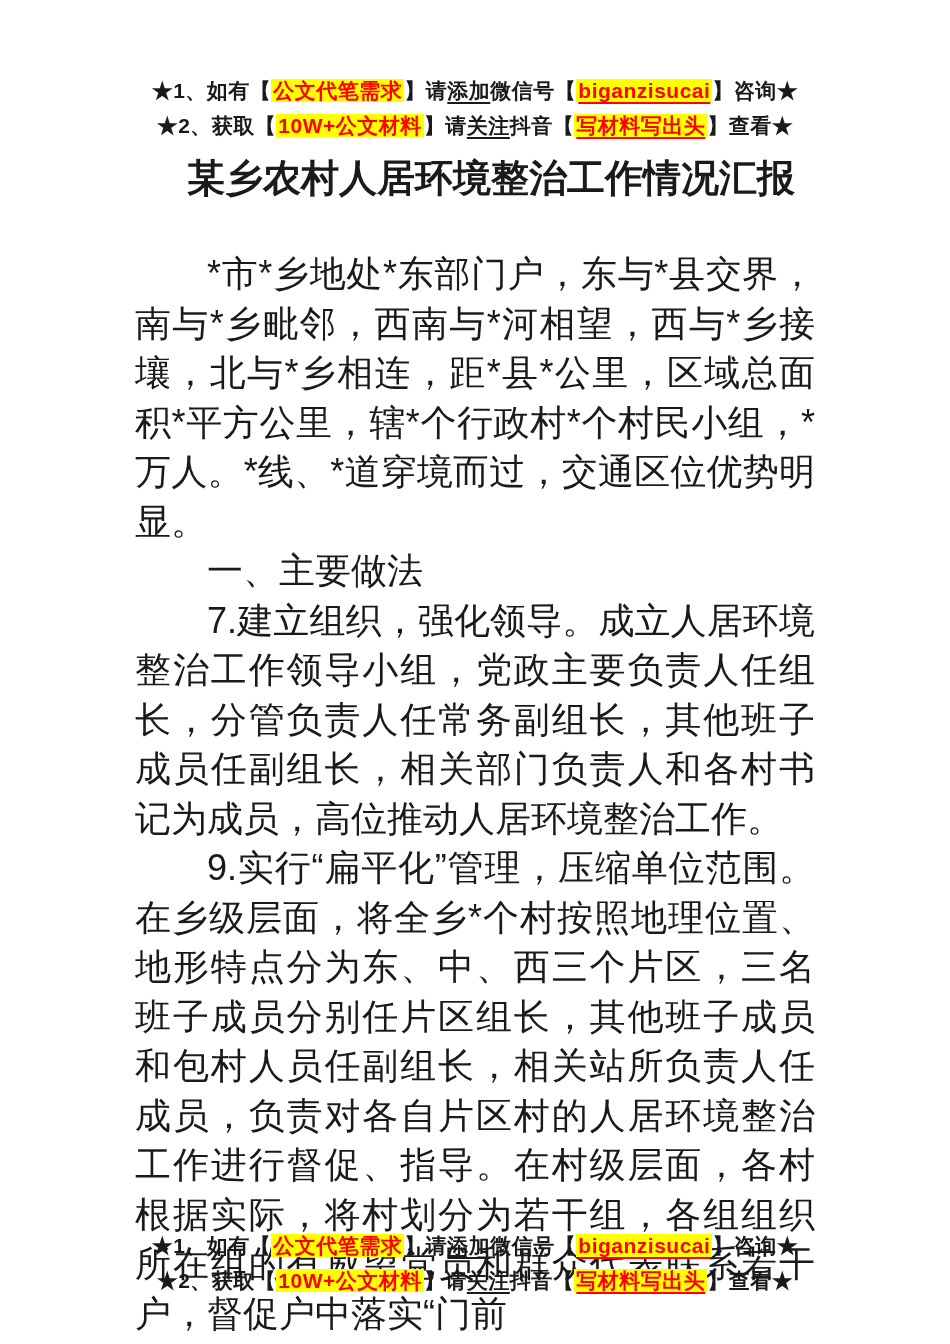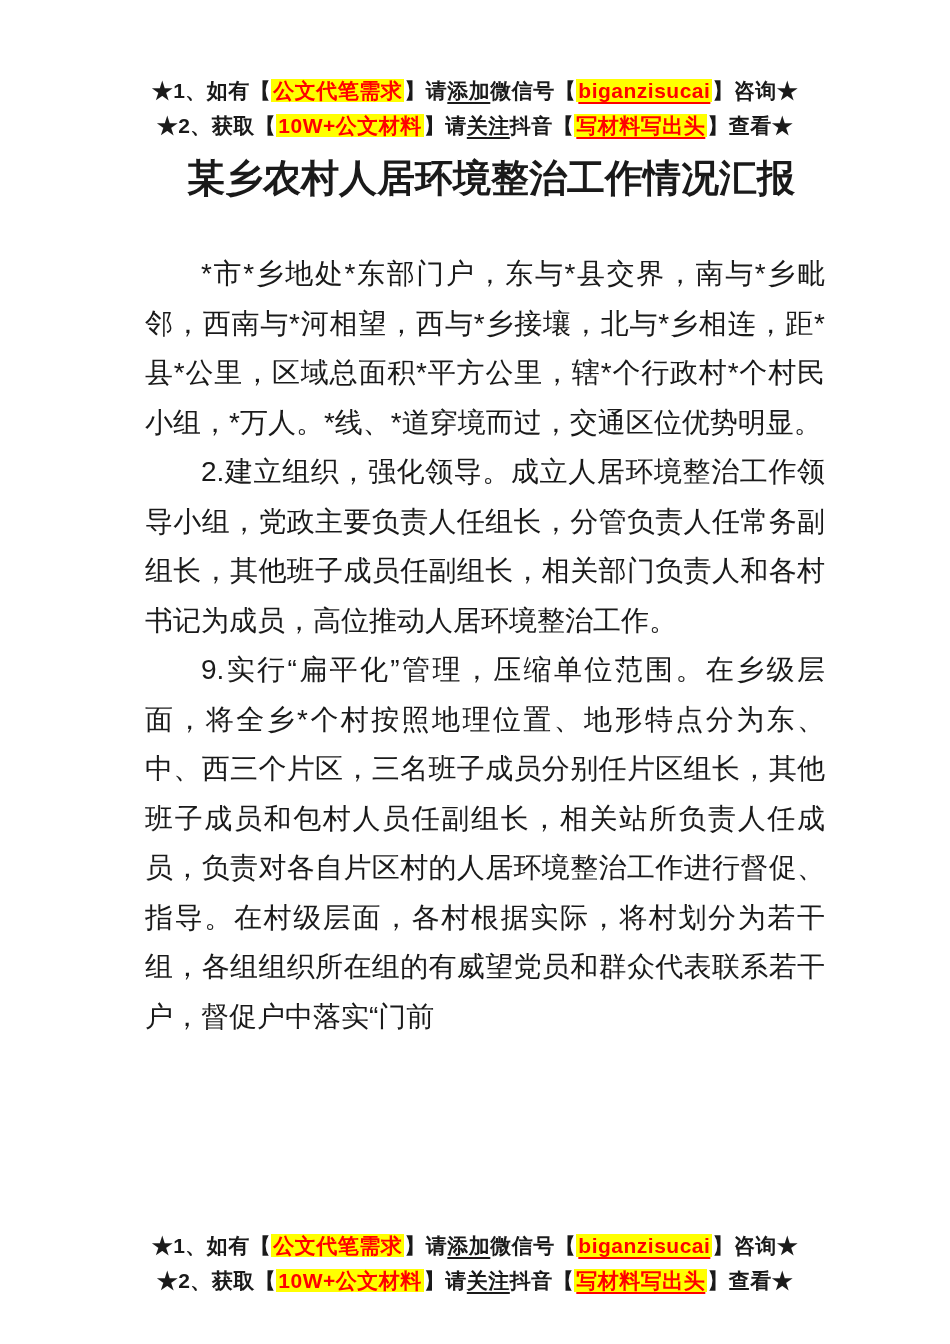--- a/index.html
+++ b/index.html
@@ -21,41 +21,42 @@
   .run.hl { background:var(--highlight,#ffff00); color:var(--accent,#ff0000); padding:0 2px; }
   .run.u { text-decoration:underline; text-underline-offset:4px; text-decoration-thickness:2px; }
   
   .doc-title {
     position:absolute; top:137px; left:16px; width:100%;
     text-align:center; font-size:38px; font-weight:bold;
     color:var(--text,#1a1a1a);
   }
   
   .doc-body {
-    position:absolute; top:233px; left:145px; width:680px;
-    font-size:28px; line-height:49.5px; text-align:justify;
+    position:absolute; top:233px; left:135px; width:680px;
+    font-size:36px; line-height:49.5px; text-align:justify;
     color:var(--text,#1a1a1a);
   }
   .doc-body p { margin:0; text-indent:2em; }
 </style>
 </head>
 <body>
 
 <div class="page">
 
   <div class="notice notice-top">
     <p><span class="run">★1、如有【</span><span class="run hl">公文代笔需求</span><span class="run">】请</span><span class="run u">添加</span><span class="run">微信号【</span><span class="run hl u">biganzisucai</span><span class="run">】咨询★</span></p>
     <p><span class="run">★2、获取【</span><span class="run hl">10W+公文材料</span><span class="run">】请</span><span class="run u">关注</span><span class="run">抖音【</span><span class="run hl u">写材料写出头</span><span class="run">】查看★</span></p>
   </div>
 
   <div class="doc-title">某乡农村人居环境整治工作情况汇报</div>
 
   <div class="doc-body">
     <p>*市*乡地处*东部门户，东与*县交界，南与*乡毗邻，西南与*河相望，西与*乡接壤，北与*乡相连，距*县*公里，区域总面积*平方公里，辖*个行政村*个村民小组，*万人。*线、*道穿境而过，交通区位优势明显。</p>
-    <p>2.建立组织，强化领导。成立人居环境整治工作领导小组，党政主要负责人任组长，分管负责人任常务副组长，其他班子成员任副组长，相关部门负责人和各村书记为成员，高位推动人居环境整治工作。</p>
+    <p>一、主要做法</p>
+    <p>7.建立组织，强化领导。成立人居环境整治工作领导小组，党政主要负责人任组长，分管负责人任常务副组长，其他班子成员任副组长，相关部门负责人和各村书记为成员，高位推动人居环境整治工作。</p>
     <p>9.实行“扁平化”管理，压缩单位范围。在乡级层面，将全乡*个村按照地理位置、地形特点分为东、中、西三个片区，三名班子成员分别任片区组长，其他班子成员和包村人员任副组长，相关站所负责人任成员，负责对各自片区村的人居环境整治工作进行督促、指导。在村级层面，各村根据实际，将村划分为若干组，各组组织所在组的有威望党员和群众代表联系若干户，督促户中落实“门前</p>
   </div>
 
   <div class="notice notice-bottom">
     <p><span class="run">★1、如有【</span><span class="run hl">公文代笔需求</span><span class="run">】请</span><span class="run u">添加</span><span class="run">微信号【</span><span class="run hl u">biganzisucai</span><span class="run">】咨询★</span></p>
     <p><span class="run">★2、获取【</span><span class="run hl">10W+公文材料</span><span class="run">】请</span><span class="run u">关注</span><span class="run">抖音【</span><span class="run hl u">写材料写出头</span><span class="run">】查看★</span></p>
   </div>
 
 </div>
 

